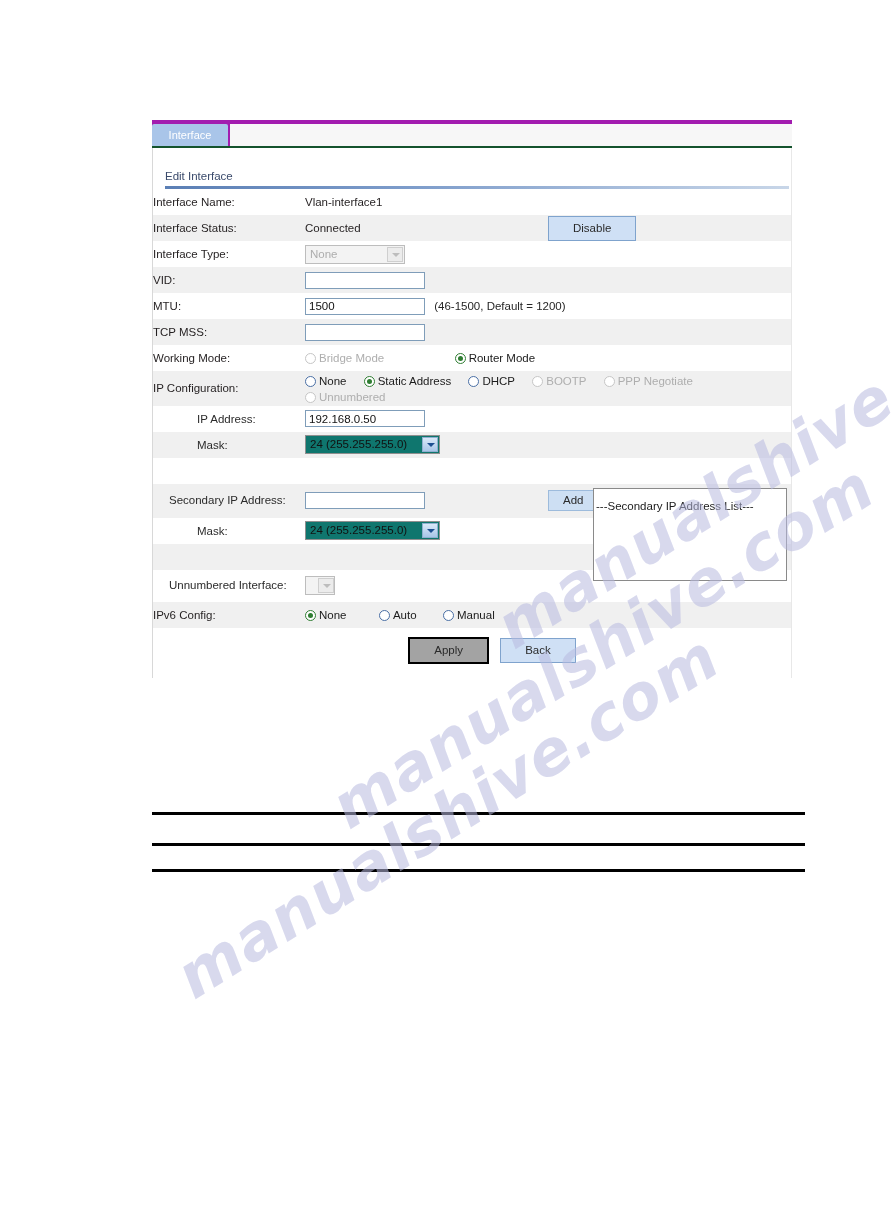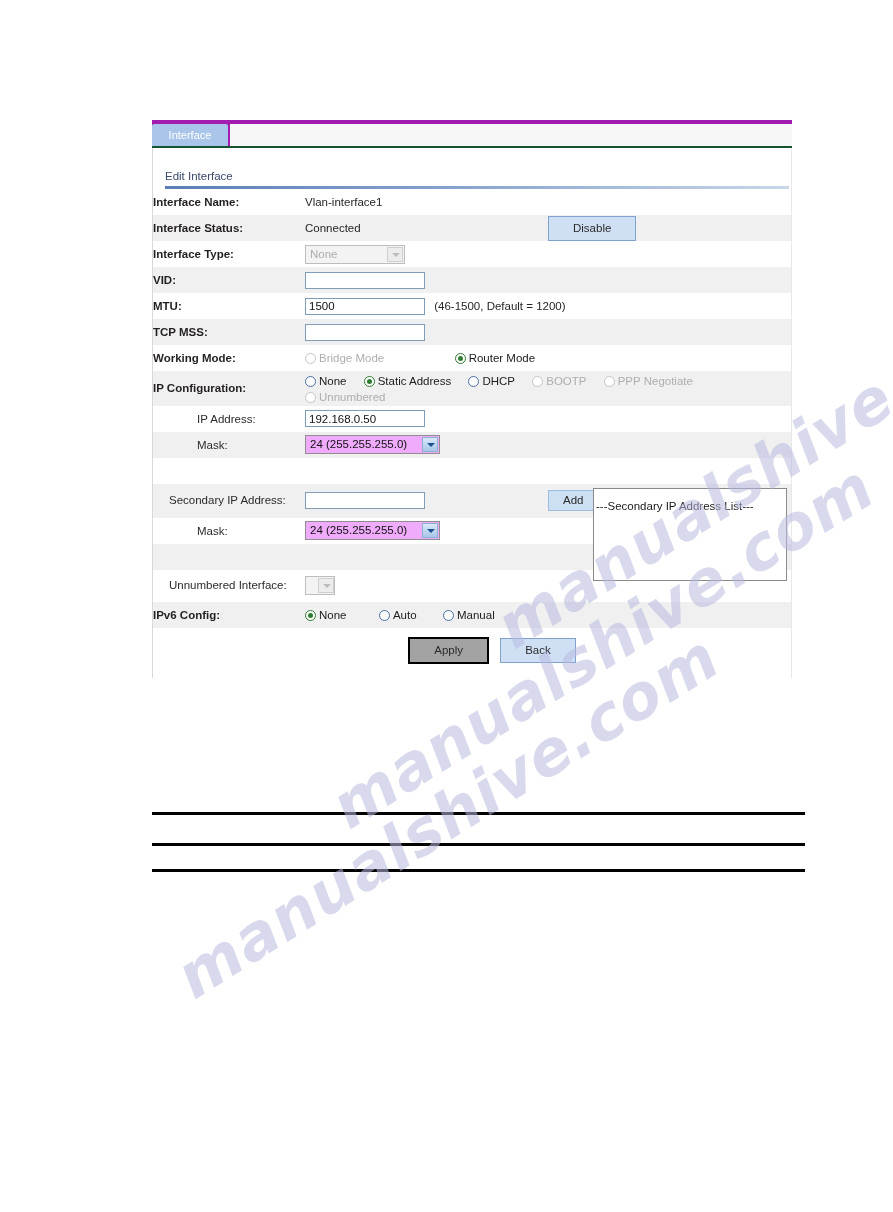--- a/index.html
+++ b/index.html
@@ -104,21 +104,21 @@
     vertical-align: middle;
     font-size: 11.5px;
     color: #231f20;
   }
   tr.r-white  td { background: #ffffff; }
   tr.r-gray   td { background: #f0f0f0; }
 
   td.lbl {
     width: 152px;
     padding-left: 12px;
-    font-weight: bold;
+    font-weight: normal;
     color: #1b1b1b;
     height: 26px;
   }
   td.lbl.sub {
     font-weight: normal;
     padding-left: 44px;
     color: #2b2b2b;
   }
   td.lbl.sub2 {
     font-weight: normal;
@@ -145,21 +145,21 @@
   }
   input.txt.w120 { width: 120px; }
   input.txt.w258 { width: 258px; }
 
   
   .sel {
     display: inline-block;
     position: relative;
     height: 19px;
     border: 1px solid #8f8f8f;
-    background: #f0abfc;
+    background: #0f766e;
     box-sizing: border-box;
     vertical-align: middle;
     font-size: 11.5px;
     color: #111;
     line-height: 17px;
     padding-left: 4px;
   }
   .sel .arrow {
     position: absolute;
     right: 1px; top: 1px;

